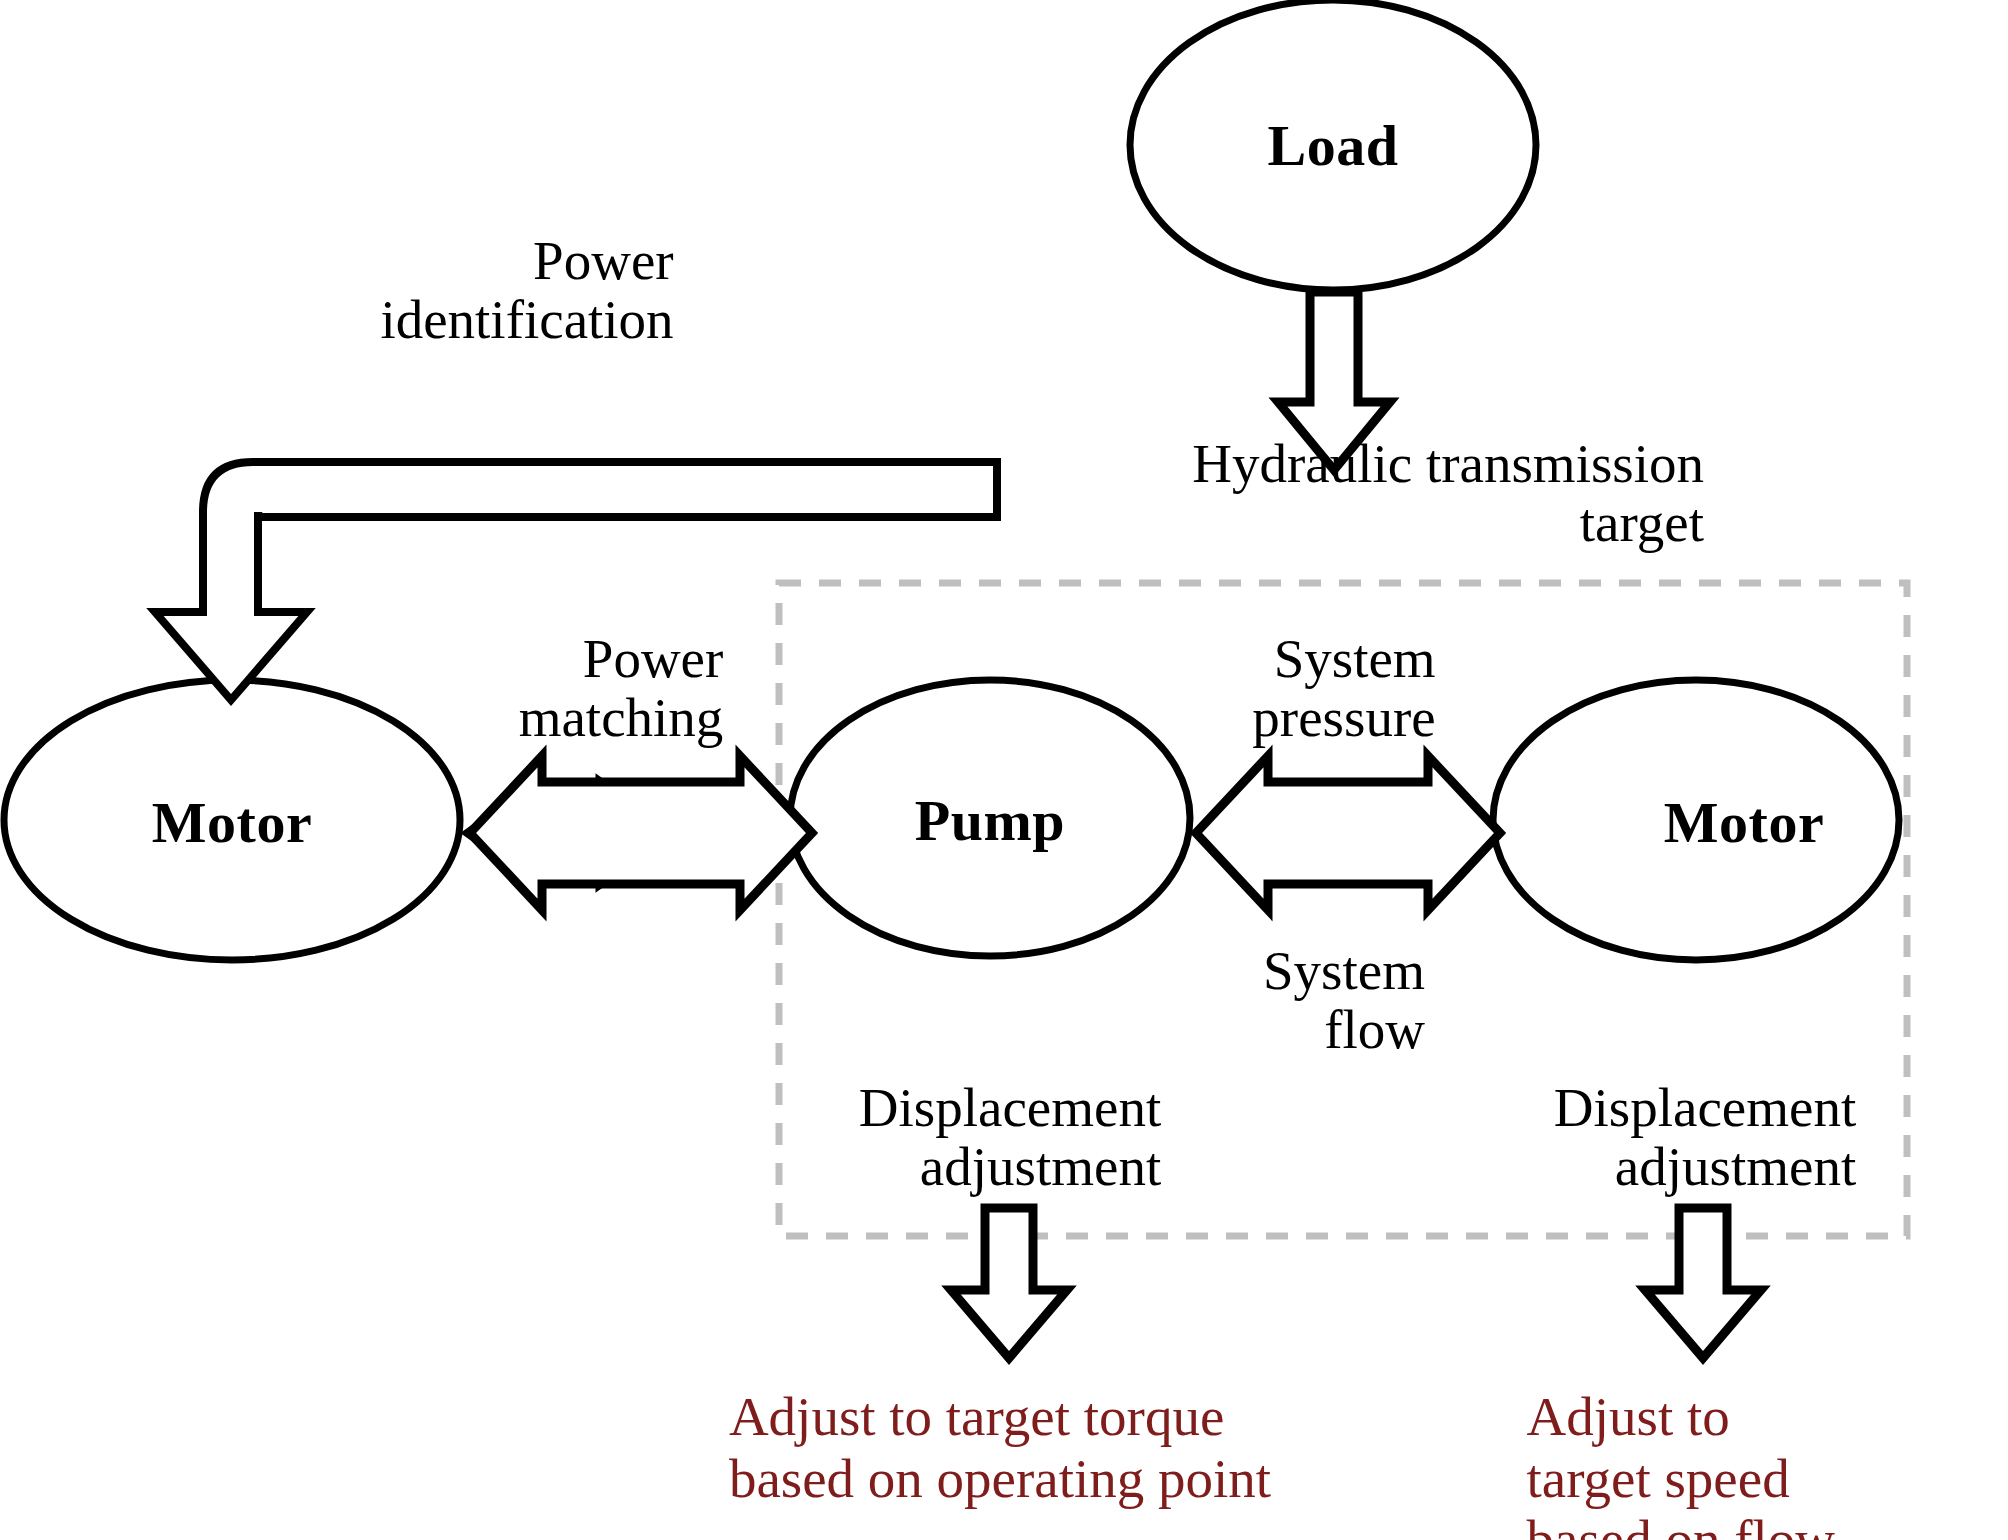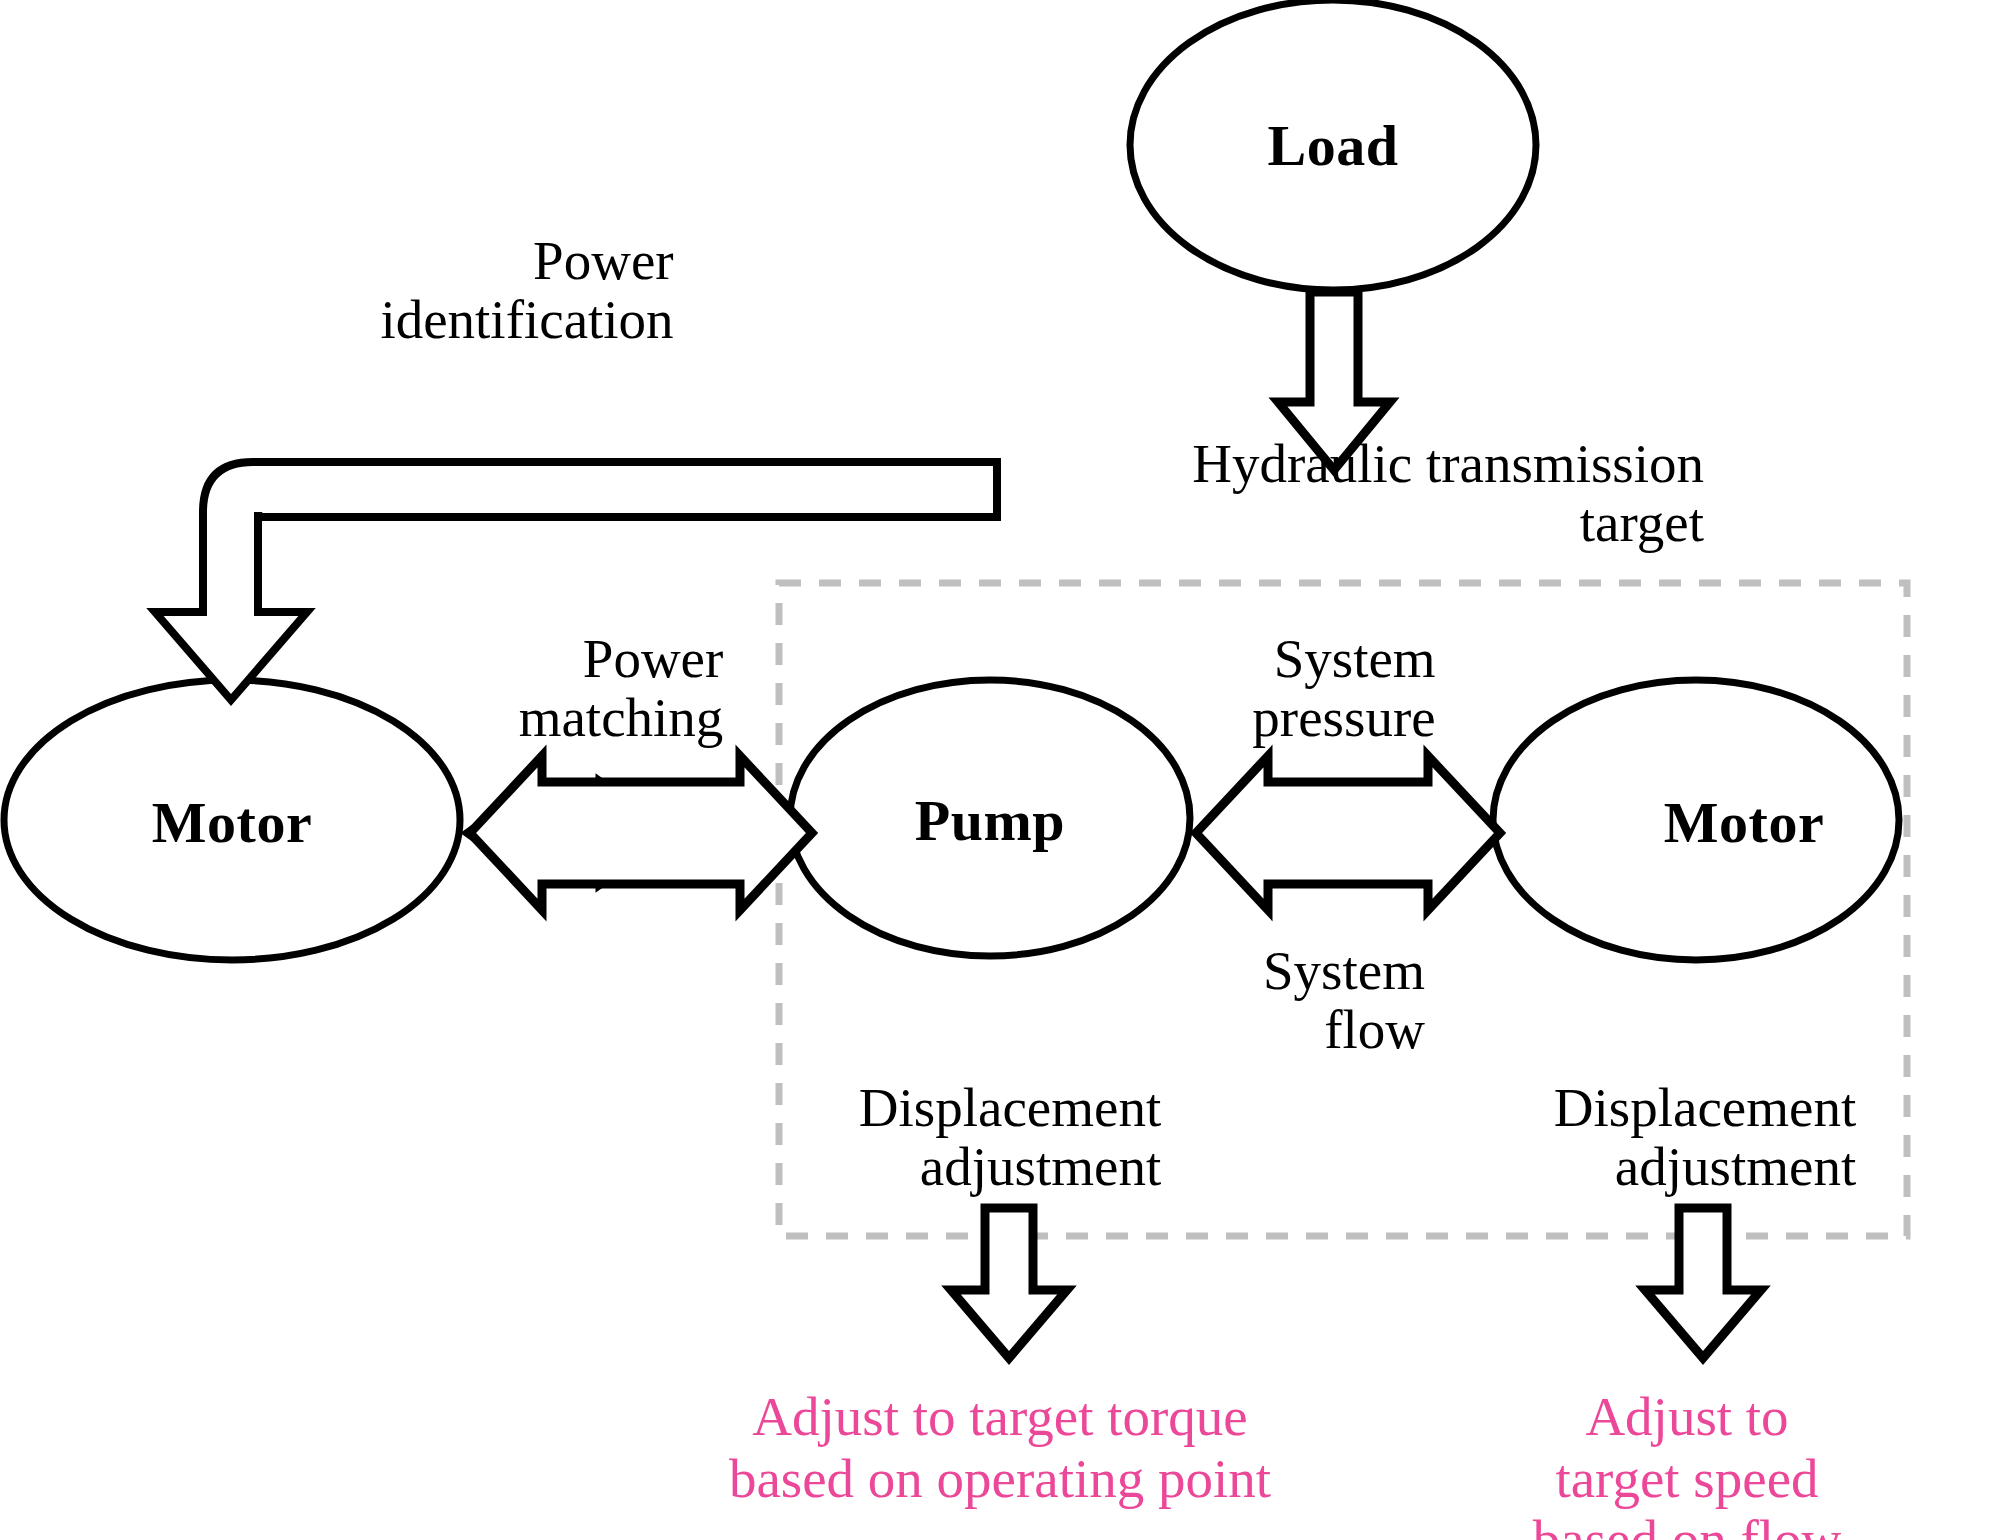--- a/index.html
+++ b/index.html
@@ -40,22 +40,21 @@
     line-height: 1.08;
     color: #000000;
     text-align: right;
     white-space: pre-line;
     transform: translate(-50%, -50%);
   }
   .outcome-label {
     position: absolute;
     font-size: 55px;
     line-height: 1.12;
-    color: #ec4899;
-    text-align: center;
+    color: #7f1d1d;
     white-space: pre-line;
     transform: translate(-50%, 0);
   }
 </style>
 </head>
 <body>
 
 <div id="diagram-root">
 
   <svg id="diagram-svg" viewBox="0 0 2008 1540">

